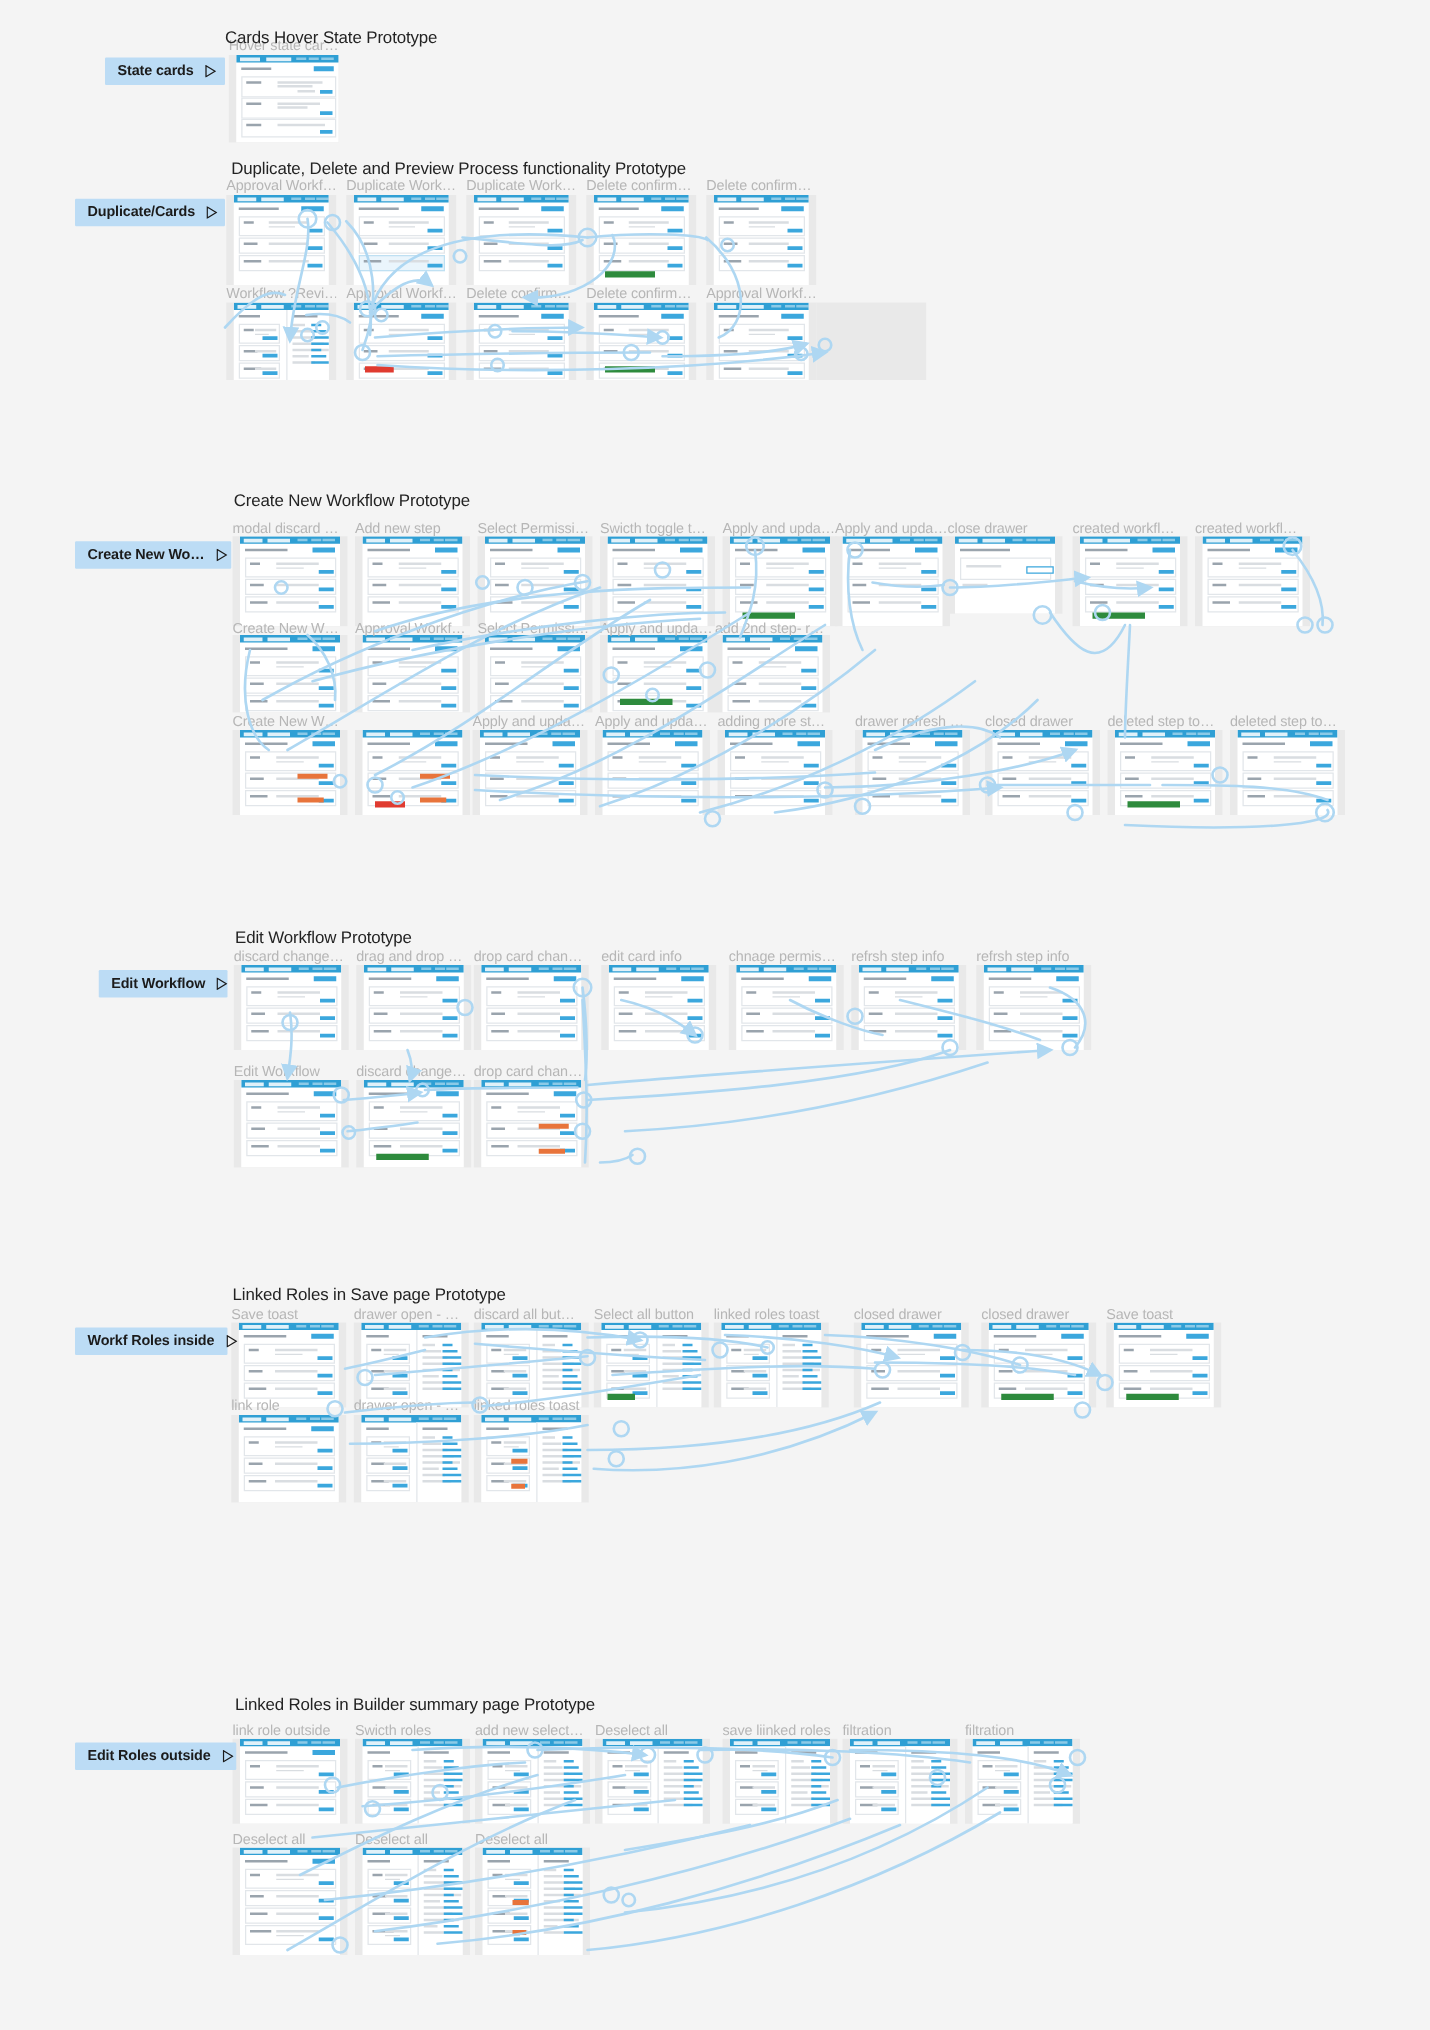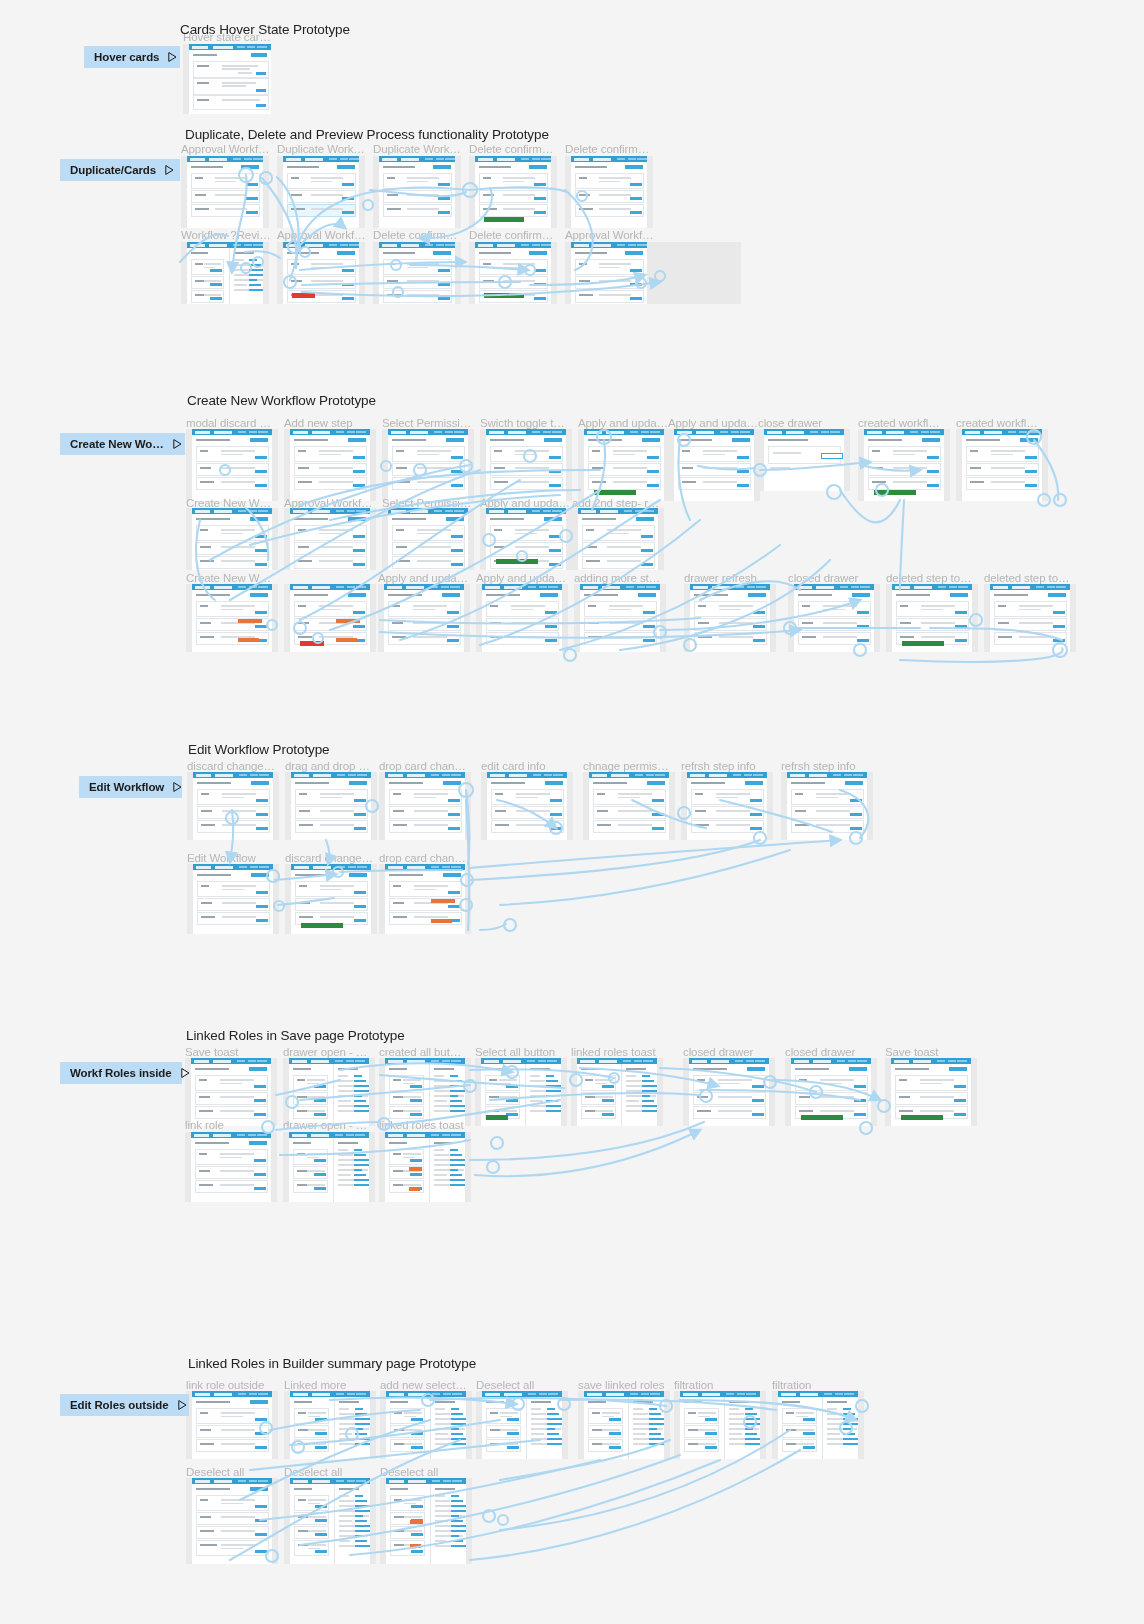--- a/index.html
+++ b/index.html
@@ -284,21 +284,21 @@
       <circle class="wire-dot" cx="750" cy="1422" r="6"></circle>
       <circle class="wire-dot" cx="846" cy="1428" r="6"></circle>
       <circle class="wire-dot" cx="862" cy="1406" r="6"></circle>
       <circle class="wire-dot" cx="489" cy="1516" r="6"></circle>
       <circle class="wire-dot" cx="503" cy="1520" r="5"></circle>
       <circle class="wire-dot" cx="272" cy="1556" r="6"></circle>
     </g>
   </svg>
 
   <div class="flow-pill" style="left:84px;top:46px;width:96px;">
-    <span class="pill-label">Hover cards</span>
+    <span class="pill-label">State cards</span>
     <span class="play-icon">
       <svg width="9" height="10" viewBox="0 0 9 10">
           <path d="M0.8 0.6 L8 5 L0.8 9.4 Z" fill="none" stroke="#1b1b1b" stroke-width="1"></path>
         </svg>
     </span>
   </div>
   <div class="flow-title" style="left:180px;top:22px;">Cards Hover State Prototype</div>
 
   <div class="frame-name" style="left:183px;top:31px;width:88px;">Hover state car…</div>
   <div class="frame" style="left:183px;top:44px;width:88px;height:70px;">
@@ -1853,21 +1853,21 @@
             <div class="ln" style="left:4px;top:36px;width:13px;height:1.5px;"></div>
             <div class="ln blue" style="left:20px;top:36px;width:12px;height:1.5px;"></div>
             <div class="ln" style="left:4px;top:41px;width:18px;height:1.5px;"></div>
             <div class="ln blue" style="left:20px;top:41px;width:16px;height:1.5px;"></div>
             <div class="ln" style="left:4px;top:46px;width:23px;height:1.5px;"></div>
             <div class="ln blue" style="left:20px;top:46px;width:20px;height:1.5px;"></div>
           </div>
         </div>
       </div>
     </div>
-  <div class="frame-name" style="left:379px;top:1046px;width:92px;">created all but…</div>
+  <div class="frame-name" style="left:379px;top:1046px;width:92px;">discard all but…</div>
   <div class="frame wf-shot drawer-shot" style="left:379px;top:1058px;width:92px;height:68px;">
       <div class="shot" style="left: 6px; top: 0px; width: 80px; height: 68px;">
         <div class="topbar" style="height: 6px;">
           <div class="tb-pill" style="left:3px;top:1.5px;width:15px;height:3px;"></div>
           <div class="tb-pill" style="left:22px;top:1.5px;width:18px;height:3px;"></div>
           <div class="tb-tick" style="left:46px;top:2px;width:8px;height:2px;"></div>
           <div class="tb-tick" style="left:57px;top:2px;width:8px;height:2px;"></div>
           <div class="tb-tick" style="left:66px;top:2px;width:10px;height:2px;"></div>
         </div>
         <div class="body" style="top: 6px; height: 62px;">
@@ -2280,21 +2280,21 @@
             <div class="btn" style="left:58px;top:6px;width:12px;height:3px;"></div>
           </div>
           <div class="card" style="left:4px;top:42px;width:71px;height:11px;">
             <div class="ln dark" style="left:3px;top:3px;width:14px;height:1.5px;"></div>
             <div class="ln" style="left:24px;top:3px;width:34px;height:1.5px;"></div>
             <div class="btn" style="left:58px;top:6px;width:12px;height:3px;"></div>
           </div>
         </div>
       </div>
     </div>
-  <div class="frame-name" style="left:284px;top:1379px;width:92px;">Linked more</div>
+  <div class="frame-name" style="left:284px;top:1379px;width:92px;">Swicth roles</div>
   <div class="frame wf-shot drawer-shot" style="left:284px;top:1391px;width:92px;height:68px;">
       <div class="shot" style="left: 6px; top: 0px; width: 80px; height: 68px;">
         <div class="topbar" style="height: 6px;">
           <div class="tb-pill" style="left:3px;top:1.5px;width:15px;height:3px;"></div>
           <div class="tb-pill" style="left:22px;top:1.5px;width:18px;height:3px;"></div>
           <div class="tb-tick" style="left:46px;top:2px;width:8px;height:2px;"></div>
           <div class="tb-tick" style="left:57px;top:2px;width:8px;height:2px;"></div>
           <div class="tb-tick" style="left:66px;top:2px;width:10px;height:2px;"></div>
         </div>
         <div class="body" style="top: 6px; height: 62px;">

